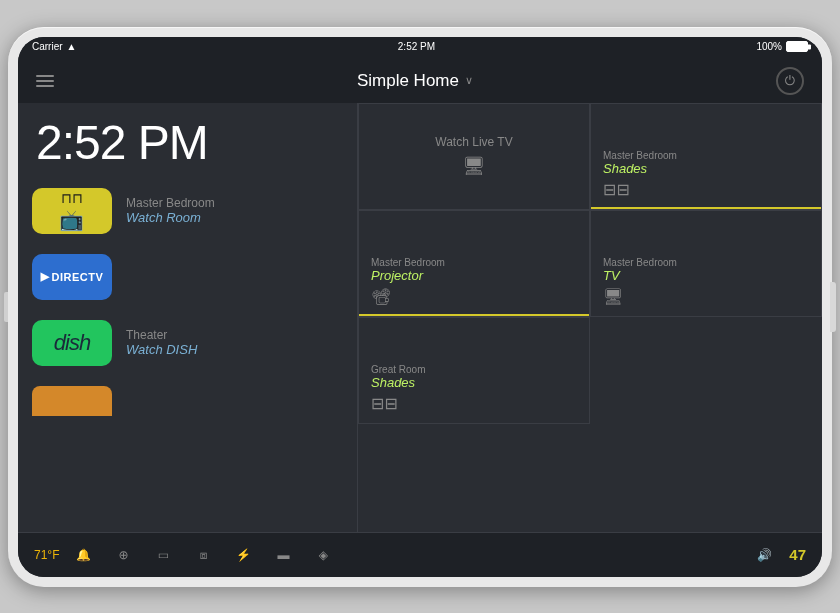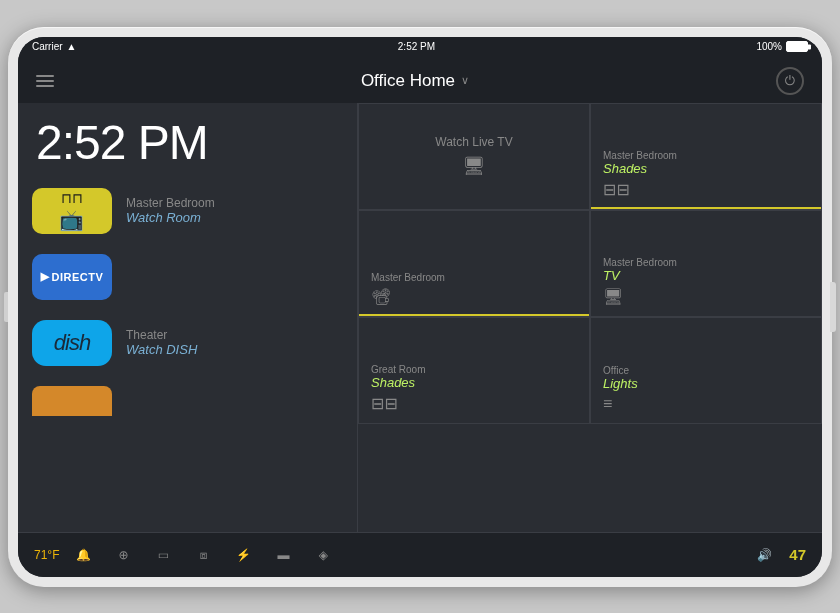--- a/index.html
+++ b/index.html
@@ -125,21 +125,21 @@
       height: 46px;
       border-radius: 10px;
       display: flex;
       align-items: center;
       justify-content: center;
       flex-shrink: 0;
       overflow: hidden;
     }
     .logo-tivo { background: #d4c82a; }
     .logo-directv { background: #2d6ecf; }
-    .logo-dish { background: #0ea5e9; border-radius: 14px; }
+    .logo-dish { background: #22c55e; }
     .logo-partial { background: #d4882a; height: 30px; border-radius: 8px 8px 0 0; }
 
     .tivo-icon {
       display: flex; flex-direction: column; align-items: center; justify-content: center;
       color: #1a1a1a; font-size: 22px;
     }
     .tivo-icon .antenna { font-size: 14px; margin-bottom: 2px; }
     .tivo-icon .body { font-size: 20px; }
 
     .directv-text {
@@ -266,21 +266,21 @@
       </div>
     </div>
 
     <div class="header">
       <div class="hamburger">
         <span></span>
         <span></span>
         <span></span>
       </div>
       <div class="header-title-wrap">
-        <span class="header-title">Office Home</span>
+        <span class="header-title">Simple Home</span>
         <span class="dropdown-arrow">∨</span>
       </div>
       <div class="power-btn">
         <span>⏻</span>
       </div>
     </div>
 
     <div class="main">
 
       <div class="left-panel">
@@ -337,41 +337,37 @@
 
         <div class="scene-card">
           <span class="scene-label-room">Master Bedroom</span>
           <span class="scene-label-name">Shades</span>
           <span class="scene-icon">⊟⊟</span>
           <div class="scene-active-bar"></div>
         </div>
 
         <div class="scene-card">
           <span class="scene-label-room">Master Bedroom</span>
+          <span class="scene-label-name">Projector</span>
           <span class="scene-icon">📽</span>
           <div class="scene-active-bar"></div>
         </div>
 
         <div class="scene-card">
           <span class="scene-label-room">Master Bedroom</span>
           <span class="scene-label-name">TV</span>
           <span class="scene-icon">🖥</span>
         </div>
 
         <div class="scene-card">
           <span class="scene-label-room">Great Room</span>
           <span class="scene-label-name">Shades</span>
           <span class="scene-icon">⊟⊟</span>
         </div>
 
-        <div class="scene-card">
-          <span class="scene-label-room">Office</span>
-          <span class="scene-label-name">Lights</span>
-          <span class="scene-icon">≡</span>
-        </div>
 
       </div>
     </div>
 
     <div class="bottom-bar">
       <span class="bottom-temp">71°F</span>
       <div class="bottom-item">🔔</div>
       <div class="bottom-item">⊕</div>
       <div class="bottom-item">▭</div>
       <div class="bottom-item">⧈</div>

